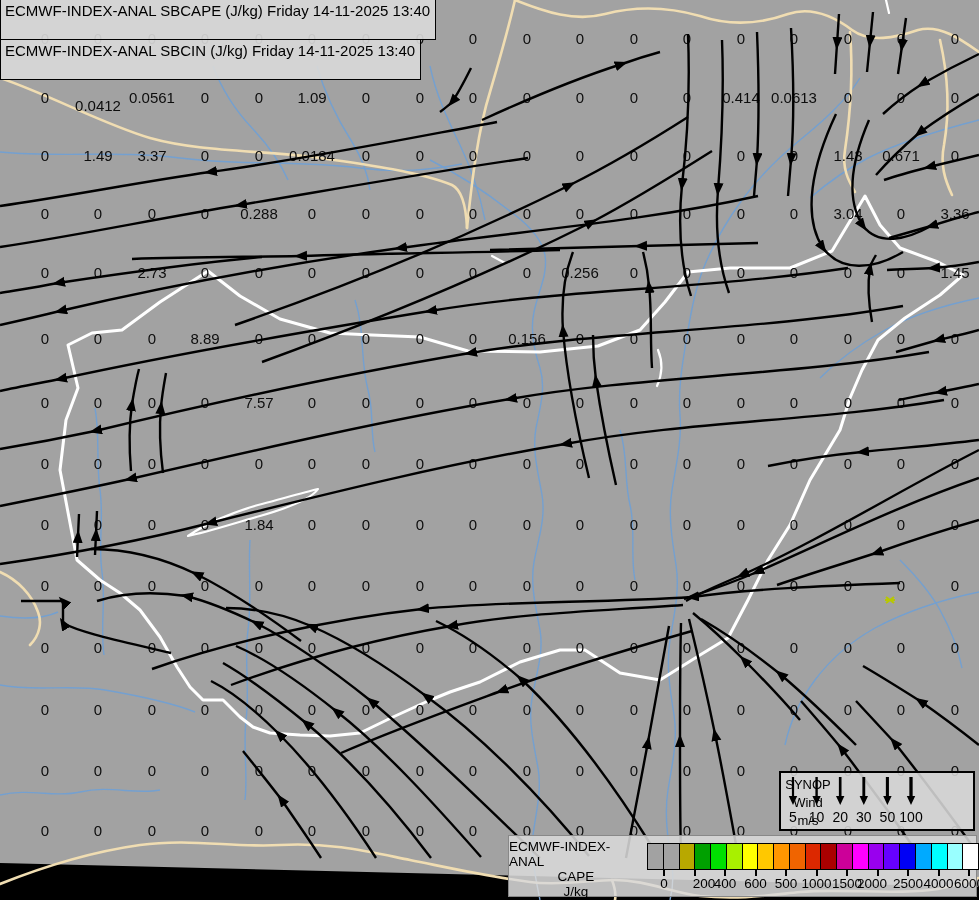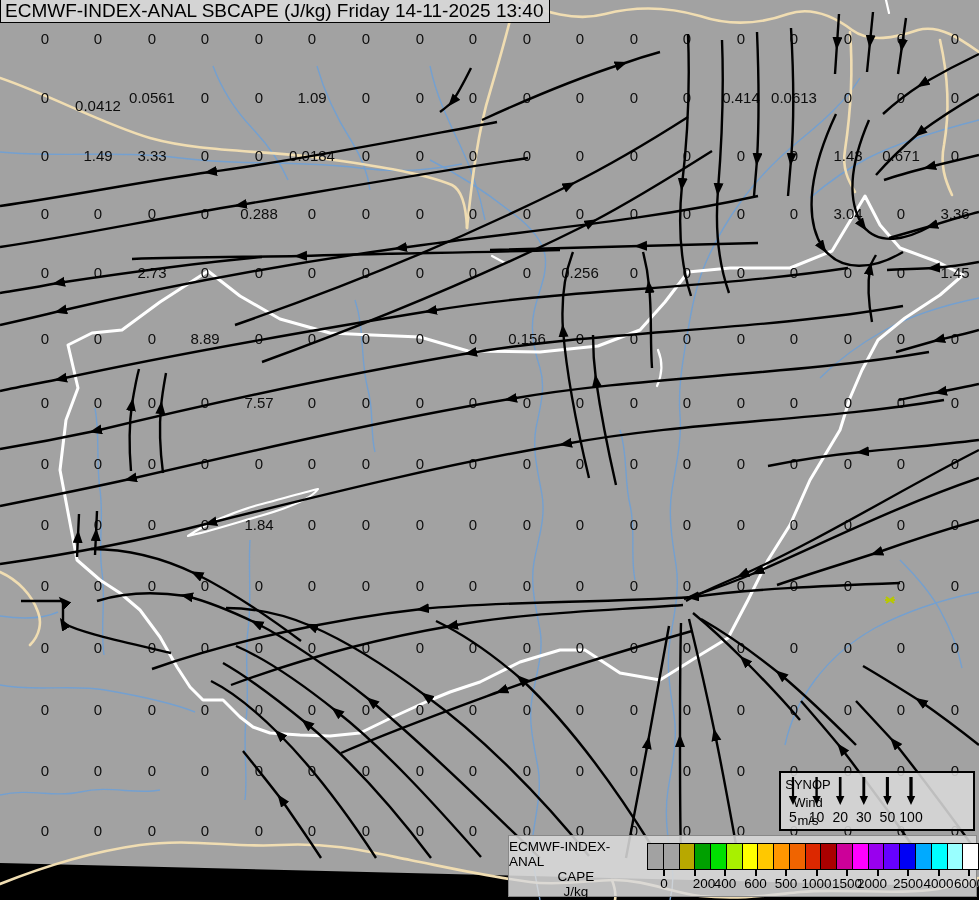--- a/index.html
+++ b/index.html
@@ -5,22 +5,22 @@
   html,body{margin:0;padding:0;background:#888;}
   #stage{position:relative;width:979px;height:900px;overflow:hidden;
          background:var(--map-bg,#a2a2a2);
          font-family:"Liberation Sans",sans-serif;}
   #stage svg{position:absolute;left:0;top:0;}
   .lbl{position:absolute;transform:translate(-50%,-50%);
        font-size:15px;color:#0d0d0d;white-space:nowrap;letter-spacing:0px;}
   
   #title-block{position:absolute;left:0;top:0;z-index:30;}
   .title-line{display:table;background:rgba(216,216,216,0.92);
-      border:1px solid #000;margin-top:-1px;padding:1px 5px 2px 4px;
-      font-size:19px;line-height:19px;color:#000;white-space:nowrap;}
+      border:1px solid #000;margin-top:-1px;padding:1px 5px 19px 4px;
+      font-size:15px;line-height:19px;color:#000;white-space:nowrap;}
   
   #wind-legend{position:absolute;left:779px;top:771px;width:196px;height:60px;
       background:rgba(216,216,216,0.88);border:2px solid #000;z-index:30;box-sizing:border-box;}
   #wind-text{position:absolute;left:0;top:0;width:54px;height:56px;
       display:flex;flex-direction:column;justify-content:space-around;align-items:center;
       font-size:13px;color:#000;padding-top:2px;box-sizing:border-box;}
   #wind-arrows{position:absolute;left:52px;top:2px;}
   
   #cape-legend{position:absolute;left:508px;top:835px;width:469px;height:62px;
       background:rgba(216,216,216,0.88);border:1px solid #888;z-index:30;box-sizing:border-box;}
@@ -114,21 +114,21 @@
       <span class="lbl" style="left: 580px; top: 97px;">0</span>
       <span class="lbl" style="left: 634px; top: 97px;">0</span>
       <span class="lbl" style="left: 687px; top: 97px;">0</span>
       <span class="lbl" style="left: 741px; top: 97px;">0.414</span>
       <span class="lbl" style="left: 794px; top: 97px;">0.0613</span>
       <span class="lbl" style="left: 848px; top: 97px;">0</span>
       <span class="lbl" style="left: 901px; top: 97px;">0</span>
       <span class="lbl" style="left: 955px; top: 97px;">0</span>
       <span class="lbl" style="left: 45px; top: 155px;">0</span>
       <span class="lbl" style="left: 98px; top: 155px;">1.49</span>
-      <span class="lbl" style="left: 152px; top: 155px;">3.33</span>
+      <span class="lbl" style="left: 152px; top: 155px;">3.37</span>
       <span class="lbl" style="left: 205px; top: 155px;">0</span>
       <span class="lbl" style="left: 259px; top: 155px;">0</span>
       <span class="lbl" style="left: 312px; top: 155px;">0.0184</span>
       <span class="lbl" style="left: 366px; top: 155px;">0</span>
       <span class="lbl" style="left: 420px; top: 155px;">0</span>
       <span class="lbl" style="left: 473px; top: 155px;">0</span>
       <span class="lbl" style="left: 527px; top: 155px;">0</span>
       <span class="lbl" style="left: 580px; top: 155px;">0</span>
       <span class="lbl" style="left: 634px; top: 155px;">0</span>
       <span class="lbl" style="left: 687px; top: 155px;">0</span>
@@ -409,20 +409,21 @@
     </g>
     <g id="station-marker" stroke="#b8c800" stroke-width="2" fill="none">
         <line x1="886" y1="597" x2="894" y2="603"></line>
         <line x1="886" y1="603" x2="894" y2="597"></line>
         <line x1="885" y1="600" x2="895" y2="600"></line>
       </g>
   </svg>
 
   <div id="title-block">
     <div class="title-line">ECMWF-INDEX-ANAL SBCAPE (J/kg) Friday 14-11-2025 13:40</div>
+    <div class="title-line">ECMWF-INDEX-ANAL SBCIN (J/kg) Friday 14-11-2025 13:40</div>
   </div>
 
   <div id="wind-legend">
     <div id="wind-text">
       <span>SYNOP</span>
       <span>Wind</span>
       <span>m/s</span>
     </div>
     <svg id="wind-arrows" width="142" height="54" viewBox="0 0 142 54">
         <line x1="12" y1="4" x2="12" y2="25" stroke="#000" stroke-width="2.20"></line>

